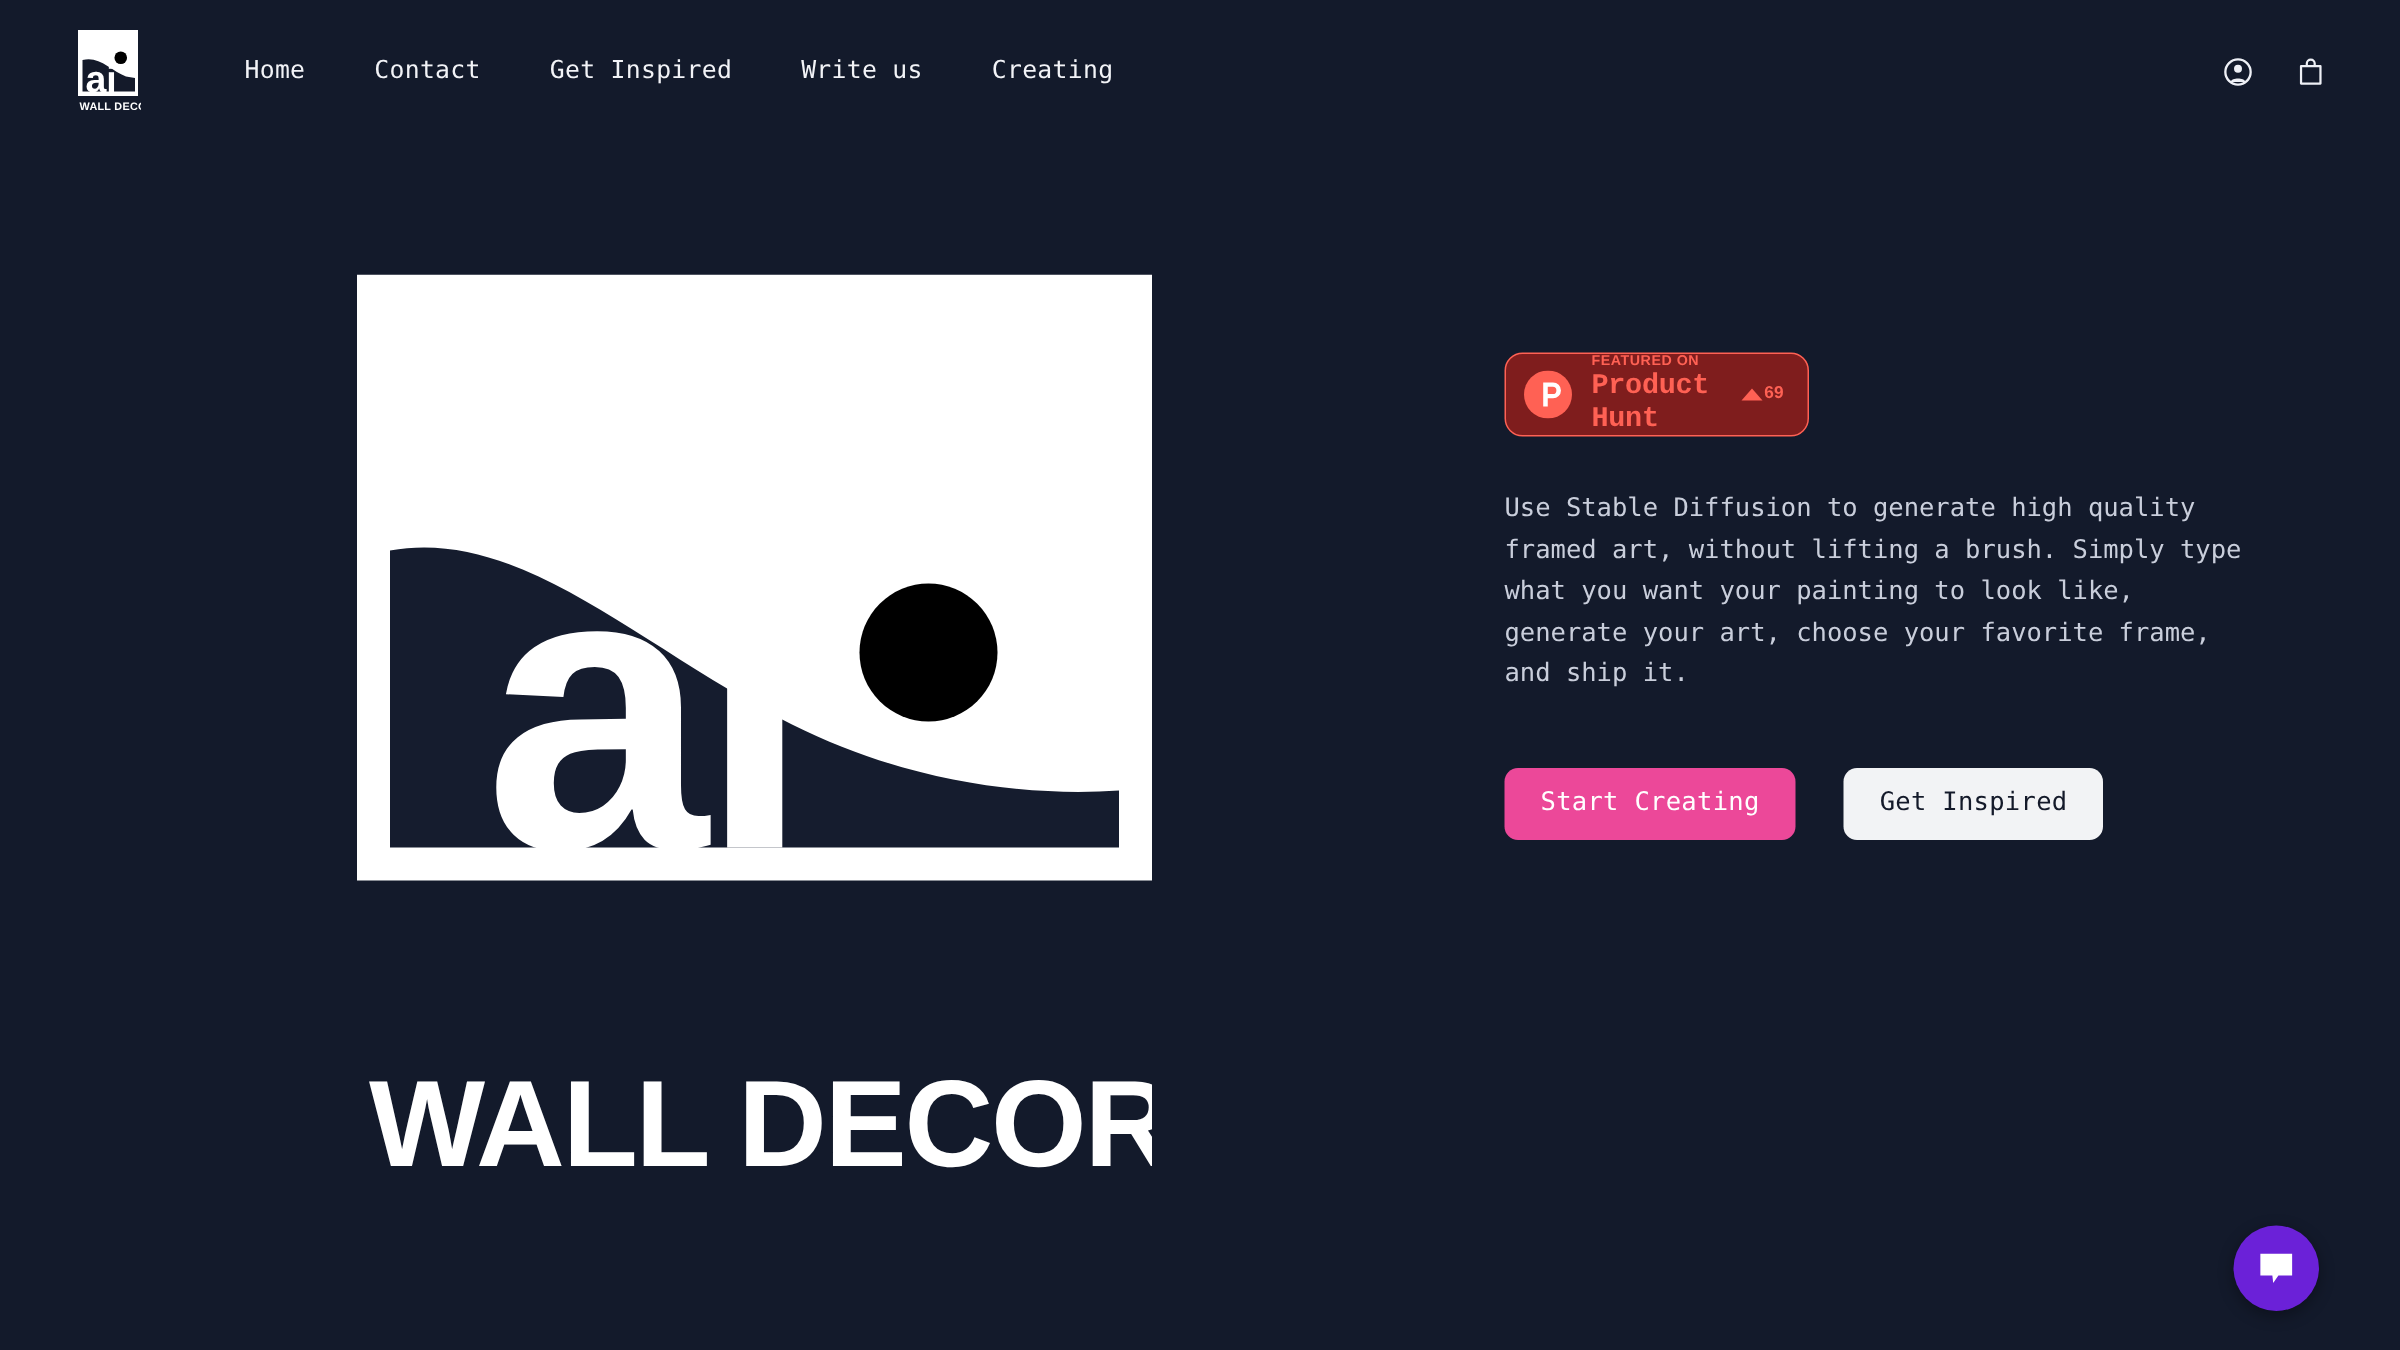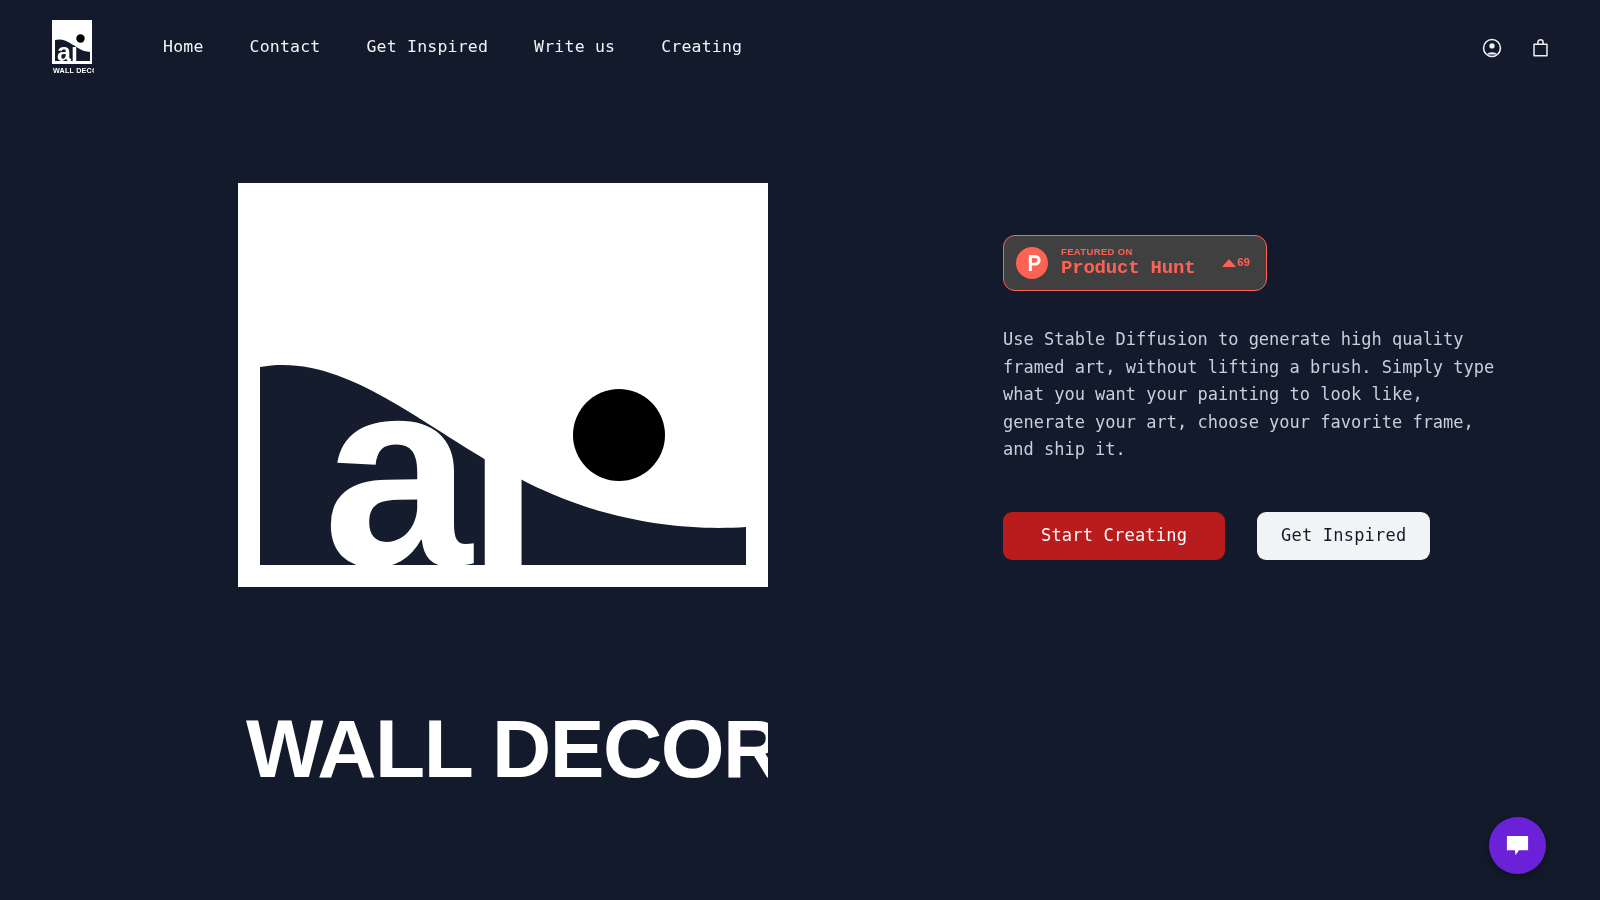--- a/index.html
+++ b/index.html
@@ -111,25 +111,25 @@
     color: #ffffff;
     white-space: pre-line;
     margin-bottom: 35px;
   }
 
   
   .ph-badge {
     display: inline-flex;
     align-items: center;
     gap: 13px;
-    background: #404040;
+    background: #7f1d1d;
     border: 1.5px solid #ff6154;
     border-radius: 12px;
     padding: 9px 16px 9px 12px;
-    width: 264px;
+    width: 203px;
     height: 56px;
     cursor: pointer;
     text-decoration: none;
     margin-bottom: 35px;
   }
 
   .ph-logo {
     width: 32px;
     height: 32px;
     flex: 0 0 auto;
@@ -201,23 +201,23 @@
     border-radius: 9px;
     cursor: pointer;
     white-space: nowrap;
     display: inline-flex;
     align-items: center;
     justify-content: center;
     height: 48px;
   }
 
   .btn-primary {
-    background: #b91c1c;
+    background: #ec4899;
     color: #ffffff;
-    padding: 0 38px;
+    padding: 0 24px;
   }
 
   .btn-secondary {
     background: #f2f3f5;
     color: #141a2a;
     padding: 0 24px;
   }
 
   
   .chat-launcher {

